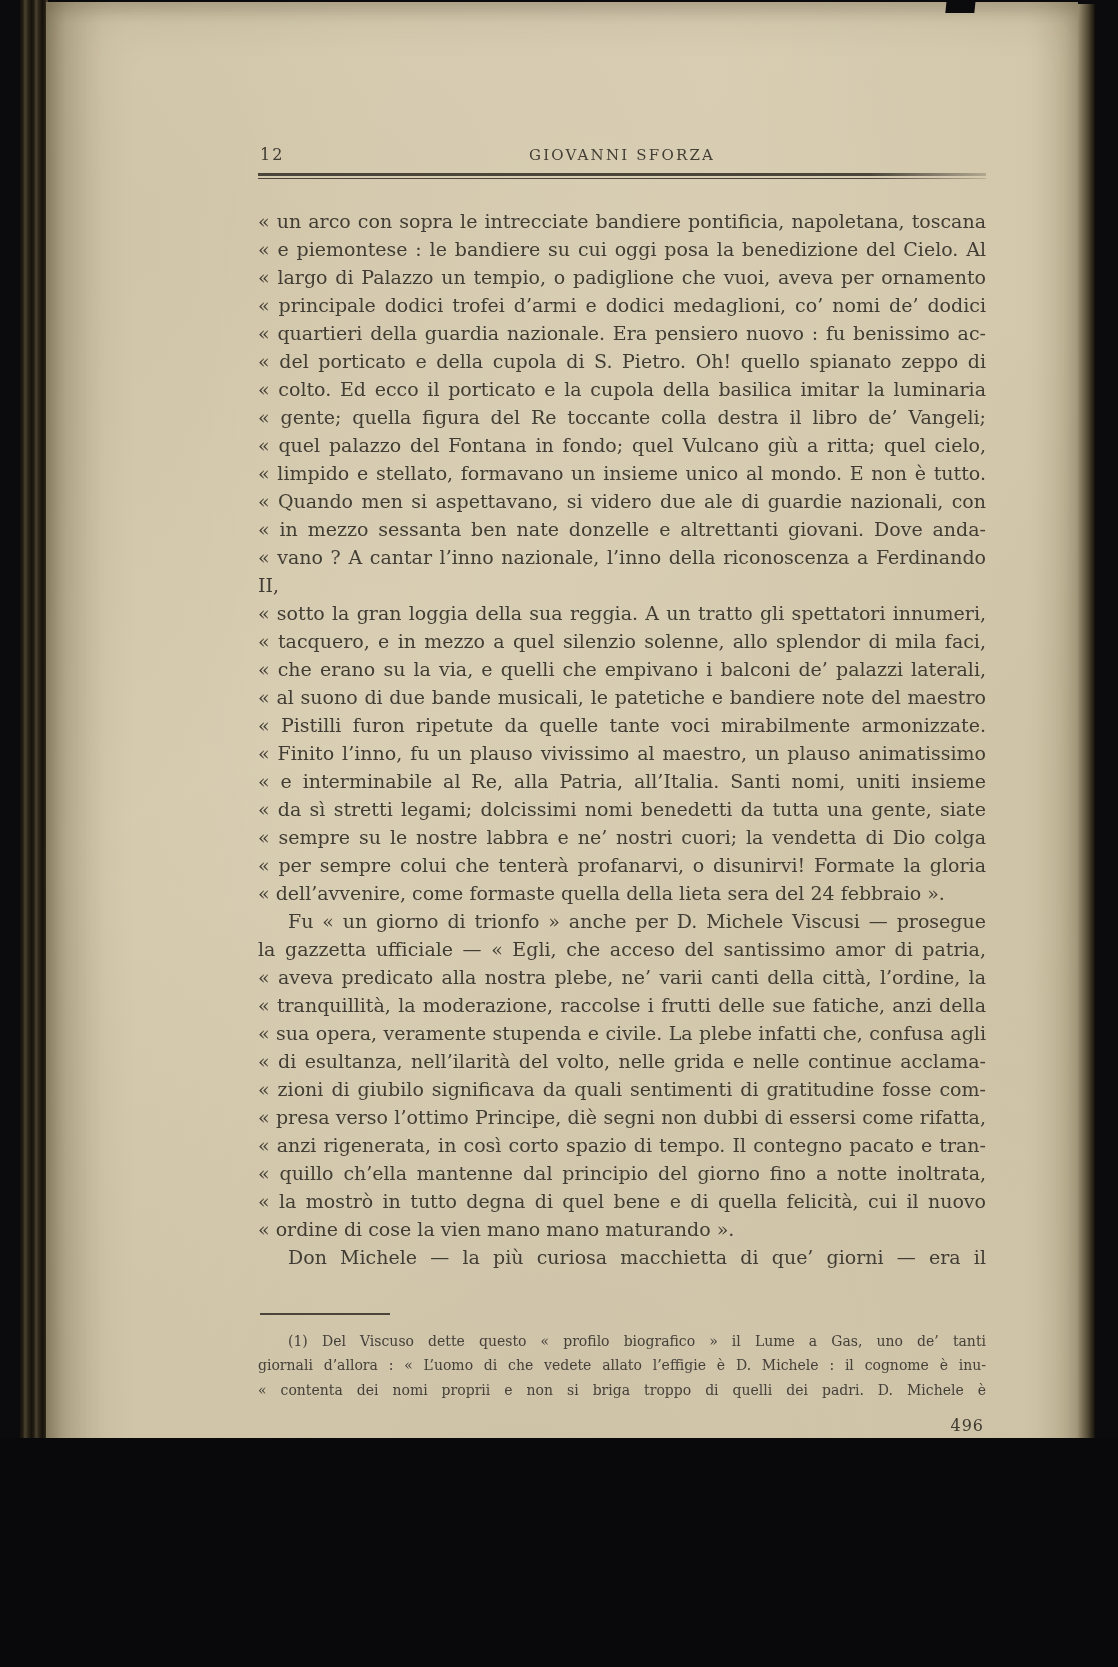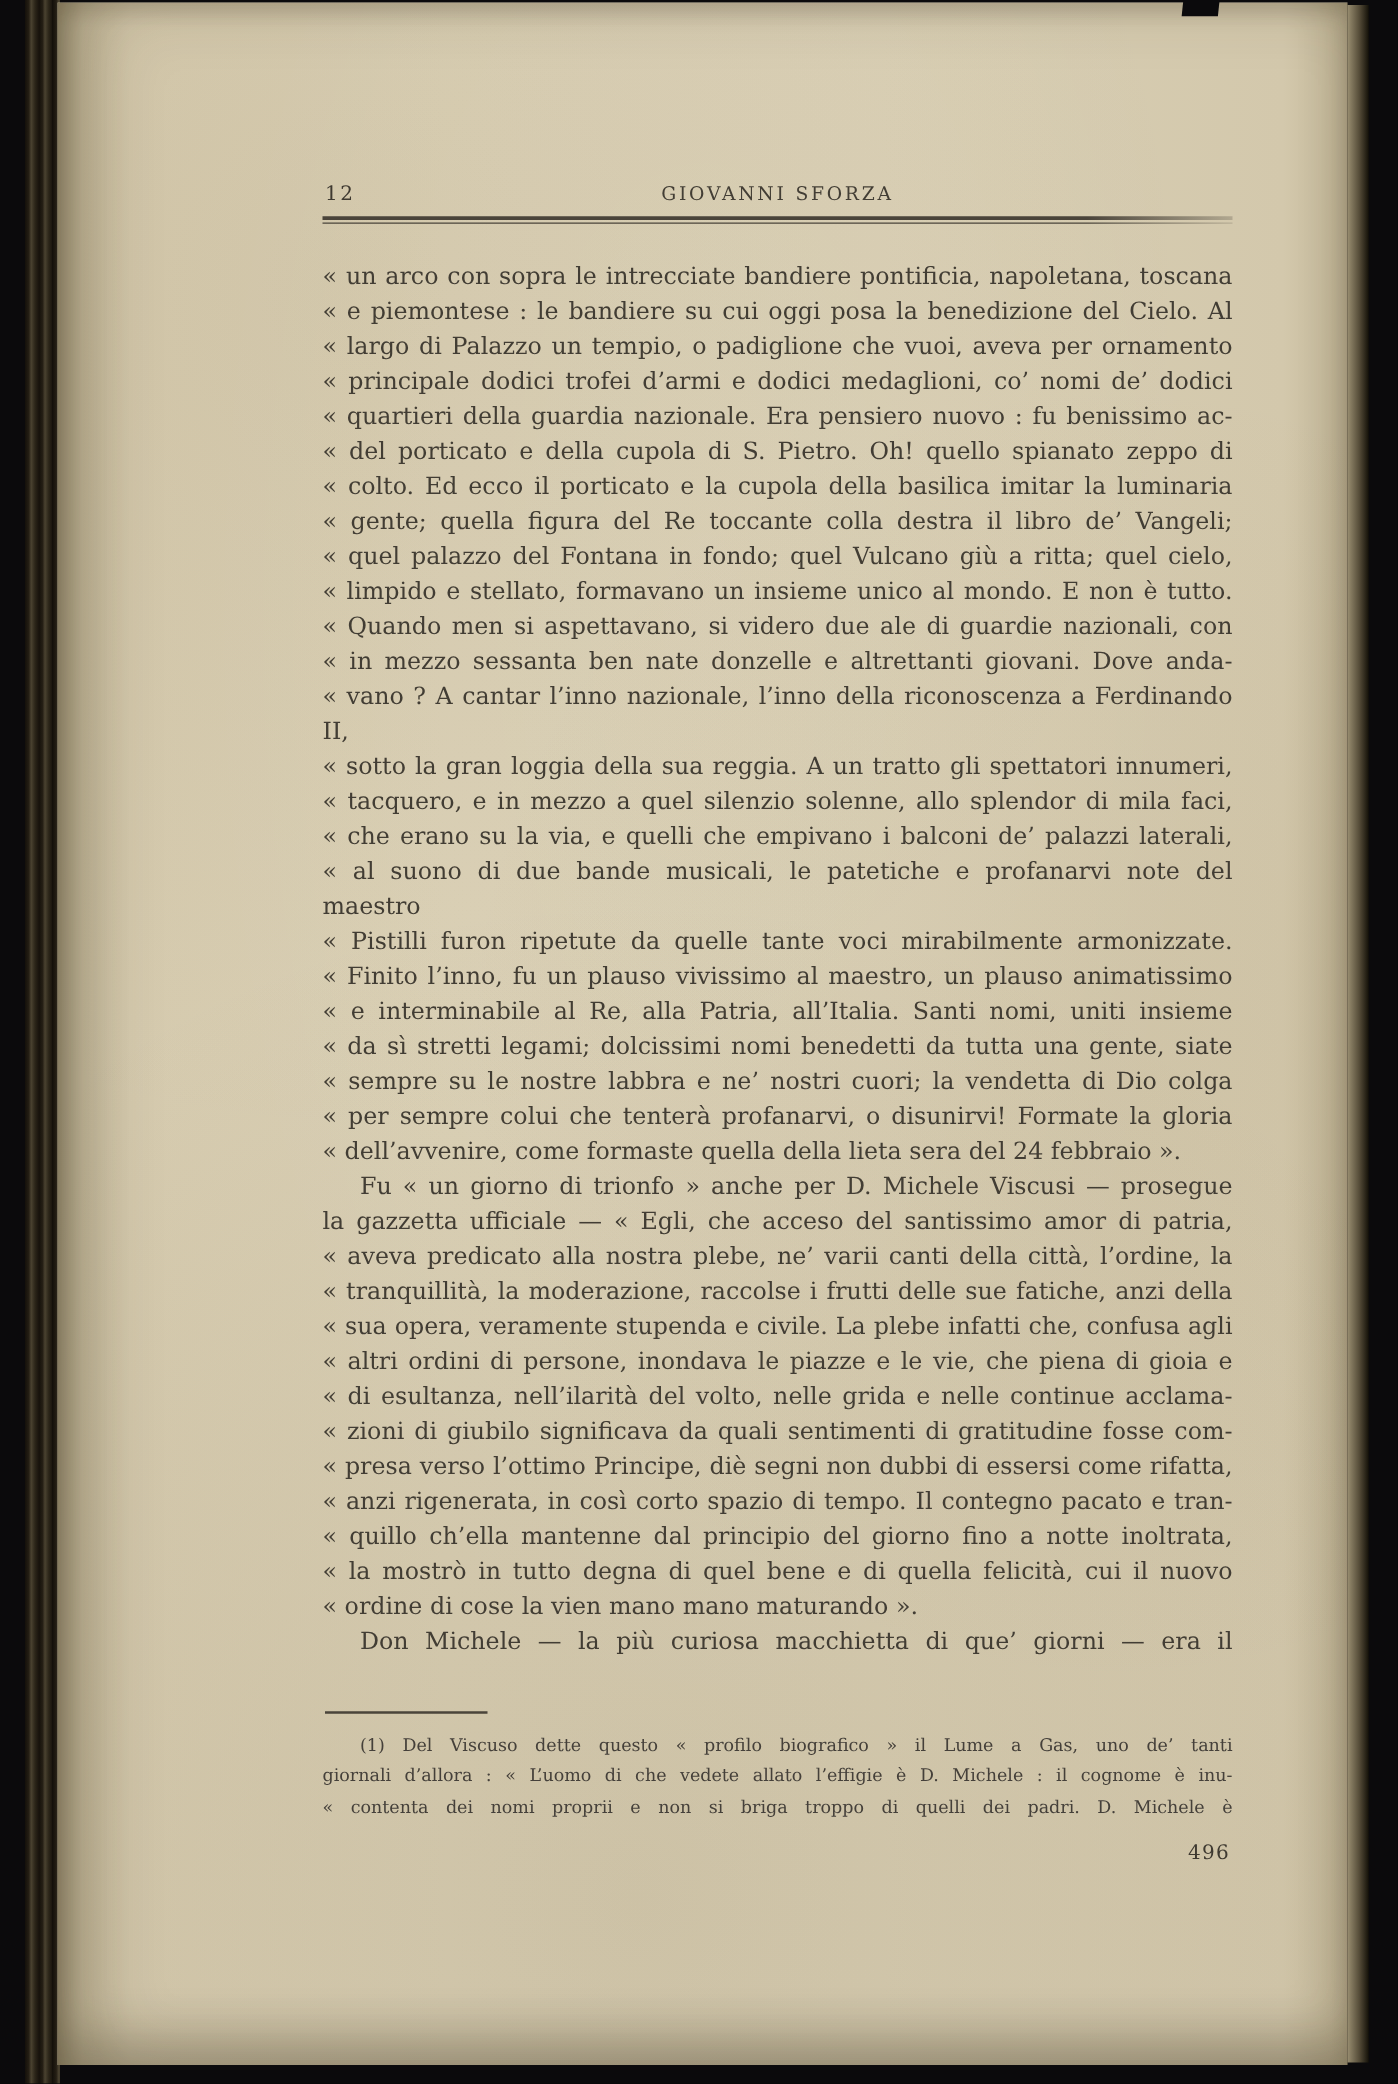--- a/index.html
+++ b/index.html
@@ -1,19 +1,19 @@
 <!DOCTYPE html>
 <html><head>
 <meta charset="utf-8">
 <style>
   html, body { margin: 0; padding: 0; background: #09090b; }
   .scene {
     position: relative;
     width: 1118px;
-    height: 1667px;
+    height: 1438px;
     background: #0b0a0c;
     overflow: hidden;
     font-family: "DejaVu Serif", serif;
   }
   
   .edges-left {
     position: absolute;
     left: 20px; top: 0;
     width: 28px; height: 100%;
     background: repeating-linear-gradient(90deg,
@@ -145,36 +145,35 @@
             <div class="line">« colto. Ed ecco il porticato e la cupola della basilica imitar la luminaria</div>
             <div class="line">« gente; quella figura del Re toccante colla destra il libro de’ Vangeli;</div>
             <div class="line">« quel palazzo del Fontana in fondo; quel Vulcano giù a ritta; quel cielo,</div>
             <div class="line">« limpido e stellato, formavano un insieme unico al mondo. E non è tutto.</div>
             <div class="line">« Quando men si aspettavano, si videro due ale di guardie nazionali, con</div>
             <div class="line">« in mezzo sessanta ben nate donzelle e altrettanti giovani. Dove anda-</div>
             <div class="line">« vano ? A cantar l’inno nazionale, l’inno della riconoscenza a Ferdinando II,</div>
             <div class="line">« sotto la gran loggia della sua reggia. A un tratto gli spettatori innumeri,</div>
             <div class="line">« tacquero, e in mezzo a quel silenzio solenne, allo splendor di mila faci,</div>
             <div class="line">« che erano su la via, e quelli che empivano i balconi de’ palazzi laterali,</div>
-            <div class="line">« al suono di due bande musicali, le patetiche e profanarvi note del maestro</div>
+            <div class="line">« al suono di due bande musicali, le patetiche e bandiere note del maestro</div>
             <div class="line">« Pistilli furon ripetute da quelle tante voci mirabilmente armonizzate.</div>
             <div class="line">« Finito l’inno, fu un plauso vivissimo al maestro, un plauso animatissimo</div>
             <div class="line">« e interminabile al Re, alla Patria, all’Italia. Santi nomi, uniti insieme</div>
             <div class="line">« da sì stretti legami; dolcissimi nomi benedetti da tutta una gente, siate</div>
             <div class="line">« sempre su le nostre labbra e ne’ nostri cuori; la vendetta di Dio colga</div>
             <div class="line">« per sempre colui che tenterà profanarvi, o disunirvi! Formate la gloria</div>
             <div class="line plast">« dell’avvenire, come formaste quella della lieta sera del 24 febbraio ».</div>
           </div>
           <div class="para">
             <div class="line pfirst">Fu « un giorno di trionfo » anche per D. Michele Viscusi — prosegue</div>
             <div class="line">la gazzetta ufficiale — « Egli, che acceso del santissimo amor di patria,</div>
             <div class="line">« aveva predicato alla nostra plebe, ne’ varii canti della città, l’ordine, la</div>
             <div class="line">« tranquillità, la moderazione, raccolse i frutti delle sue fatiche, anzi della</div>
             <div class="line">« sua opera, veramente stupenda e civile. La plebe infatti che, confusa agli</div>
-            <div class="line">« altri ordini di persone, inondava le piazze e le vie, che piena di gioia e</div>
             <div class="line">« di esultanza, nell’ilarità del volto, nelle grida e nelle continue acclama-</div>
             <div class="line">« zioni di giubilo significava da quali sentimenti di gratitudine fosse com-</div>
             <div class="line">« presa verso l’ottimo Principe, diè segni non dubbi di essersi come rifatta,</div>
             <div class="line">« anzi rigenerata, in così corto spazio di tempo. Il contegno pacato e tran-</div>
             <div class="line">« quillo ch’ella mantenne dal principio del giorno fino a notte inoltrata,</div>
             <div class="line">« la mostrò in tutto degna di quel bene e di quella felicità, cui il nuovo</div>
             <div class="line plast">« ordine di cose la vien mano mano maturando ».</div>
           </div>
           <div class="para">
             <div class="line pfirst">Don Michele — la più curiosa macchietta di que’ giorni — era il</div>

